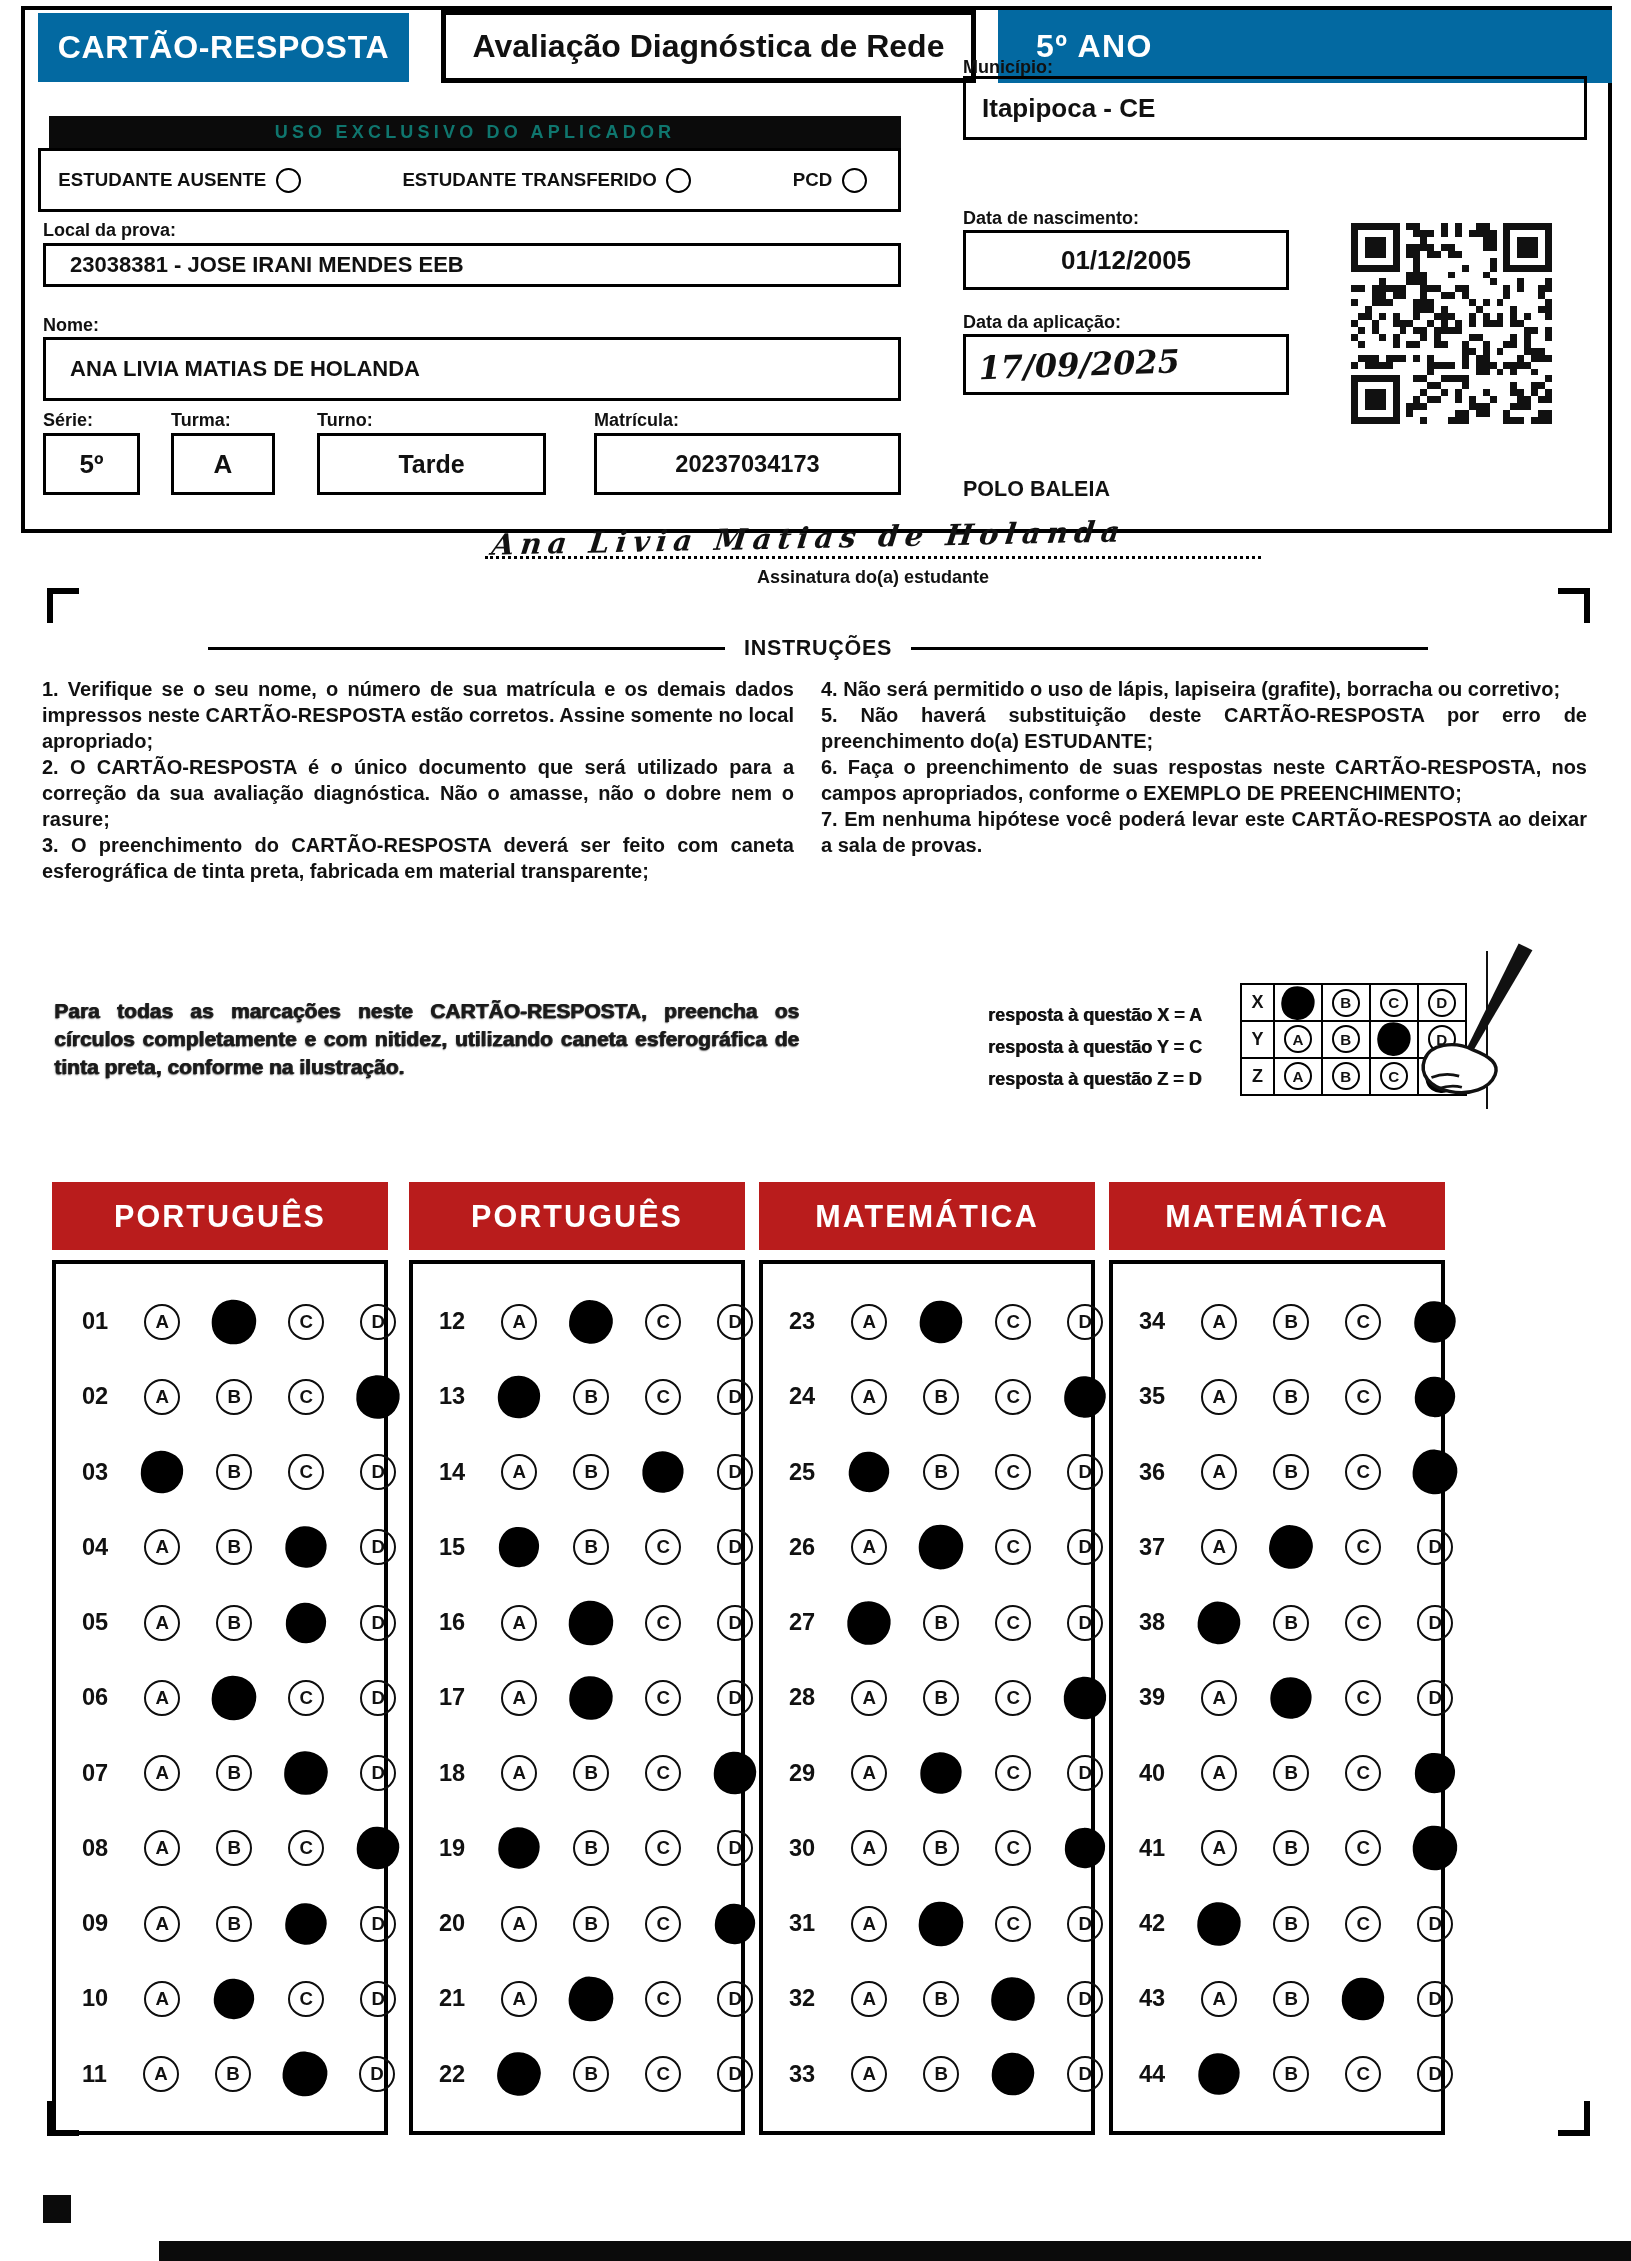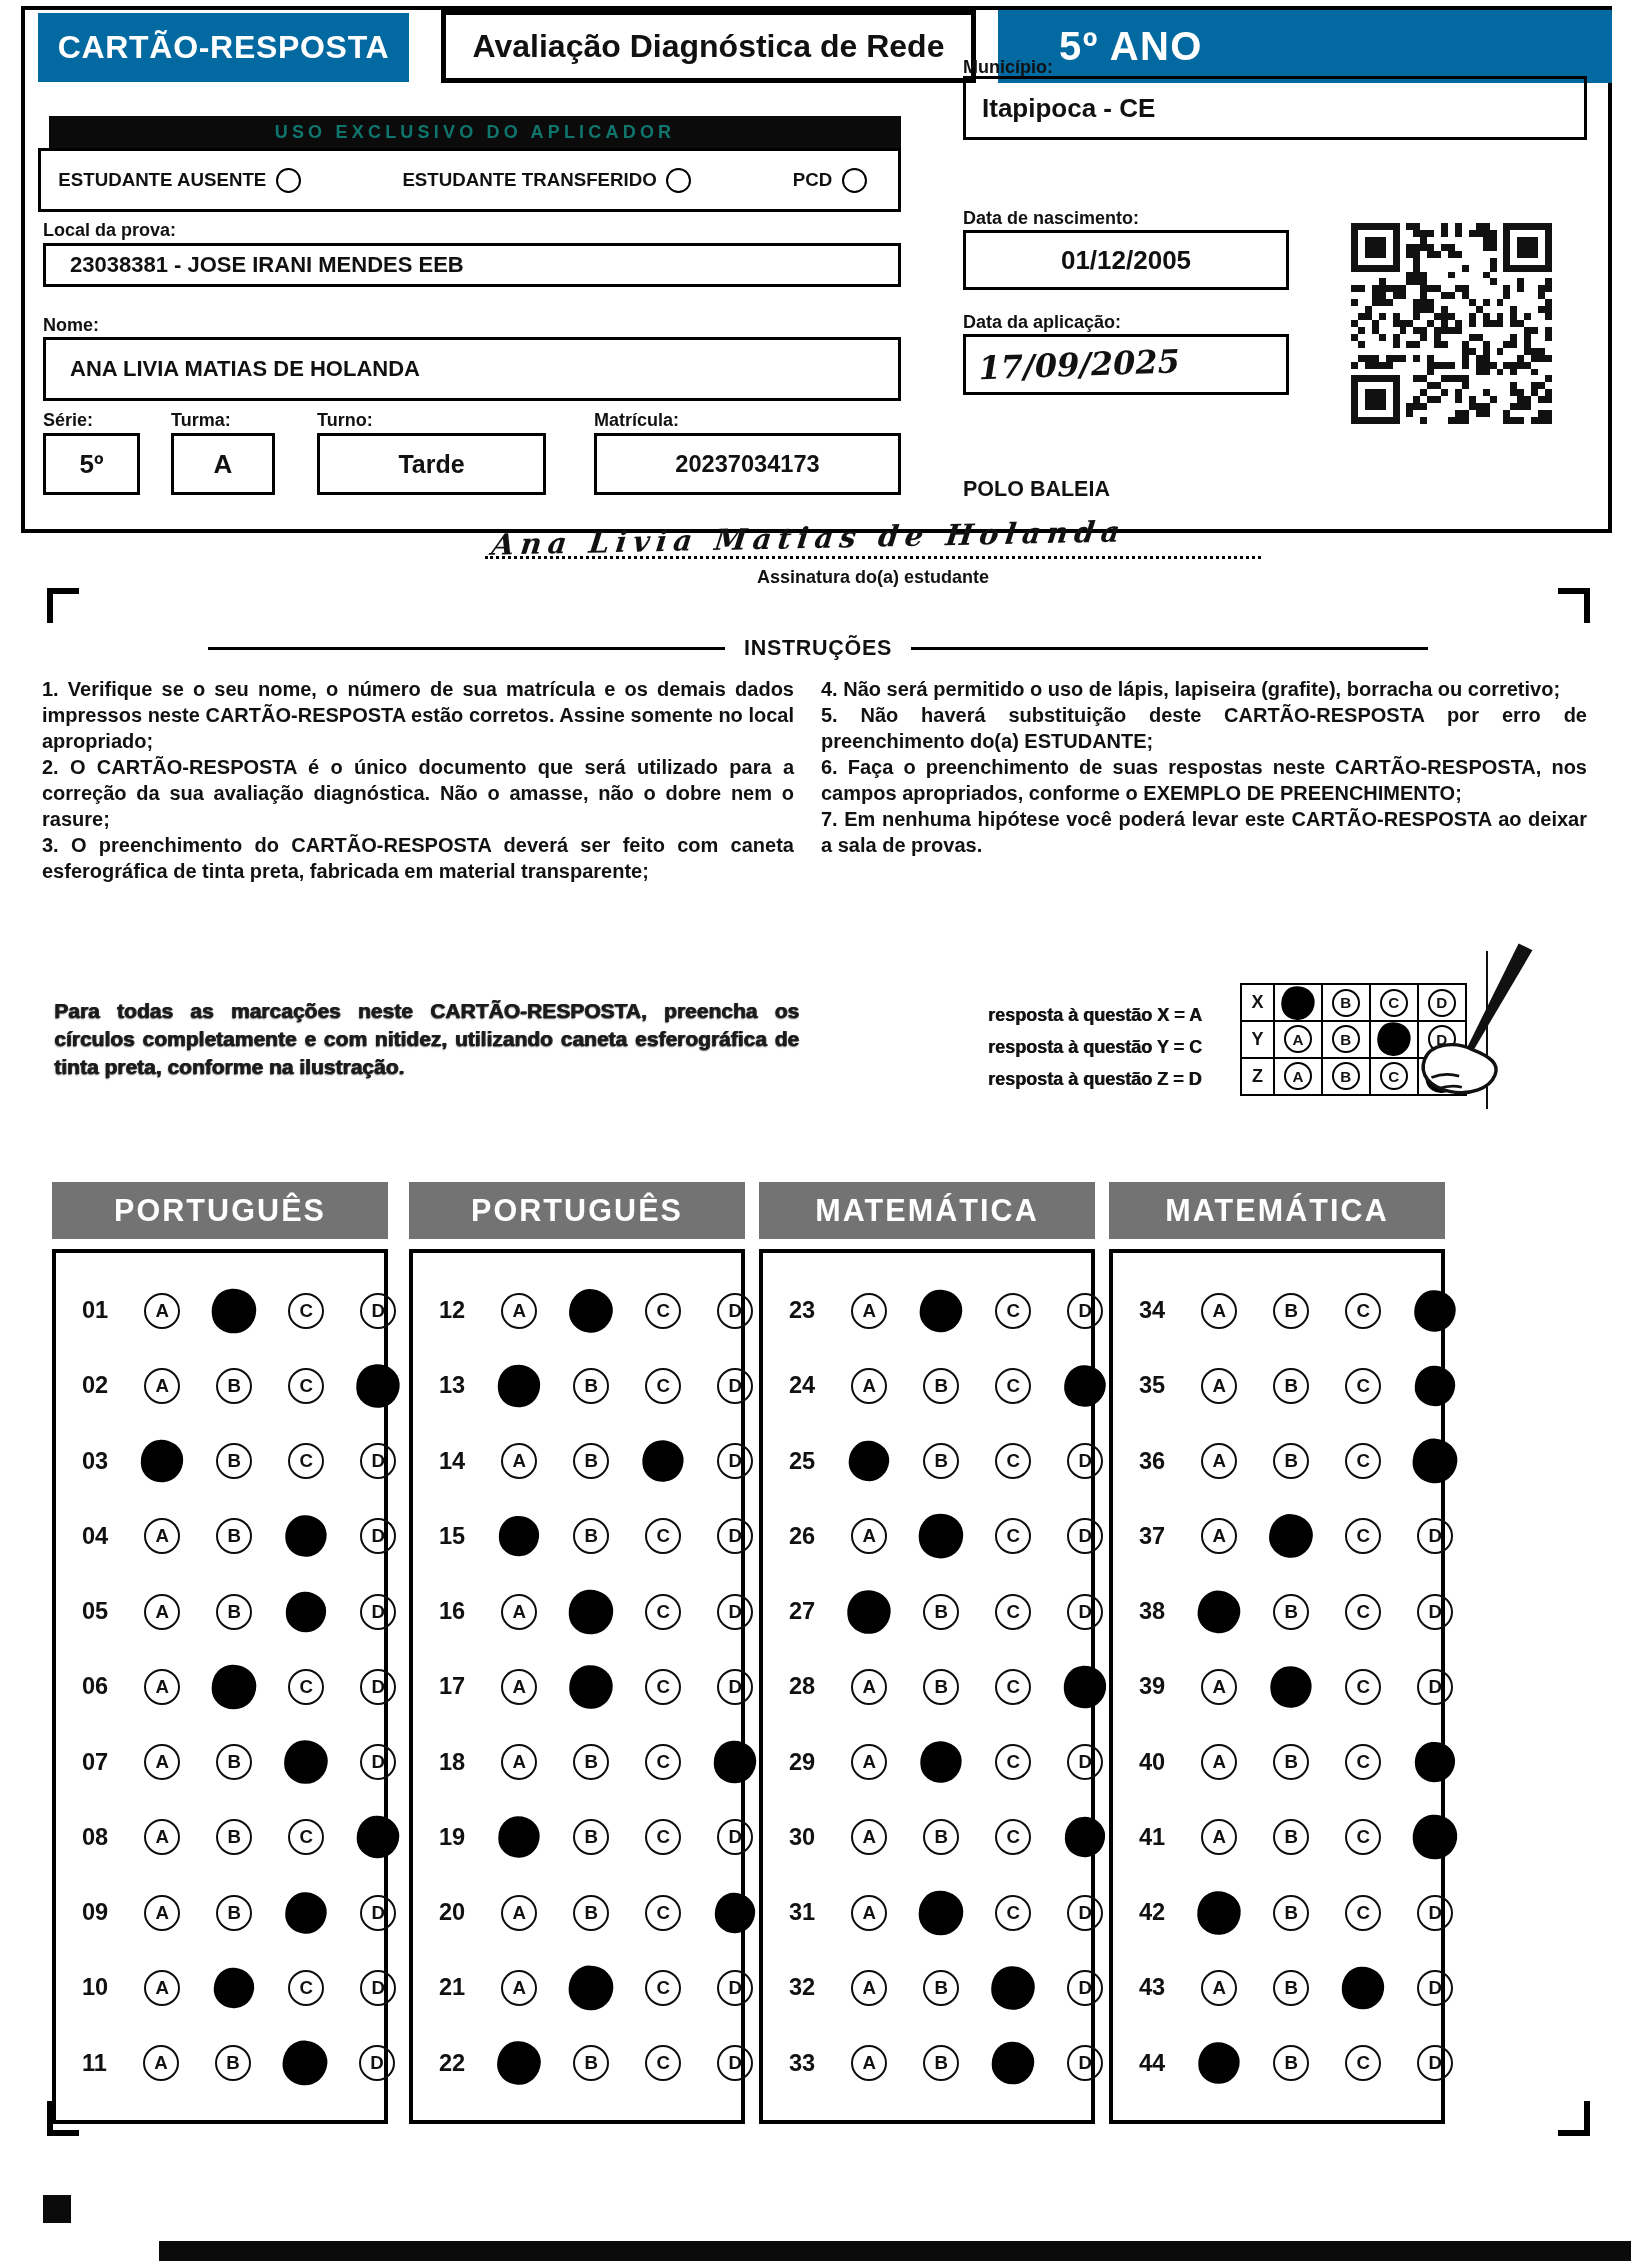--- a/index.html
+++ b/index.html
@@ -5,21 +5,21 @@
   *{margin:0;padding:0;box-sizing:border-box}
   body{background:#d9d9d9;font-family:"Liberation Sans",sans-serif;color:#111}
   .page{position:relative;width:1632px;height:2261px;background:#fff;overflow:hidden}
   .abs{position:absolute}
 
   
   .top-border-box{left:21px;top:5.5px;width:1591px;height:527px;border:4.2px solid #000}
   .hdr{display:flex;align-items:center;font-weight:bold}
   .hdr-black{background:#0369a1;color:#fff;justify-content:center;font-size:32px;letter-spacing:0.7px}
   .hdr-outline{background:#fff;border:5.5px solid #000;justify-content:center;font-size:32px}
-  .hdr-grade{justify-content:flex-start;padding-left:61px;font-size:40px;letter-spacing:1.4px}
+  .hdr-grade{justify-content:flex-start;padding-left:38px;font-size:32px;letter-spacing:1.4px}
 
   
   .applicator-bar{background:#0b0b0b;color:#0f766e;display:flex;align-items:center;justify-content:center;
     font-size:18px;font-weight:bold;letter-spacing:4.2px;filter:blur(0.4px)}
   .status-box{border:3.5px solid #000;display:flex;align-items:center;justify-content:space-between;padding:0 31px 0 17.3px}
   .status-item{display:flex;align-items:center}
   .status-label{font-size:18.7px;font-weight:bold}
   .status-circle{width:25px;height:25px;border:2.8px solid #000;border-radius:50%;margin-left:9.7px;display:inline-block}
   .flabel{font-size:18px;font-weight:bold}
   .fbox{border:3.5px solid #000;display:flex;align-items:center;font-weight:bold;font-size:22px}
@@ -56,21 +56,21 @@
   .ex-row + .ex-row .ex-label,.ex-row + .ex-row .ex-cell{margin-top:-2.1px}
   .ex-bubble{width:28px;height:28px;border:2.1px solid #000;border-radius:50%;display:flex;align-items:center;justify-content:center;
     font-size:15.2px;font-weight:bold}
   .ex-bubble.filled{background:#000;border-color:#000;color:transparent;transform:scale(1.2) rotate(-8deg);
     border-radius:46% 54% 52% 48% / 53% 47% 55% 45%}
   .ill-line{border-left:2.8px solid #111}
 
   
   .answers{left:52px;top:1182px;width:1393px;height:942px}
   .answer-col{position:absolute;top:0;width:336px}
-  .answer-header{height:57px;background:#737373;color:#fff;display:flex;align-items:center;justify-content:center;
+  .answer-header{height:68px;background:#b91c1c;color:#fff;display:flex;align-items:center;justify-content:center;
     font-size:30.5px;font-weight:bold;letter-spacing:2.1px}
   .answer-box{margin-top:10.4px;height:875px;border:4.2px solid #000;display:flex;flex-direction:column;justify-content:space-evenly}
   .q-row{display:flex;align-items:center;padding-left:26px}
   .qnum{width:47px;font-size:23.6px;font-weight:bold}
   .bubble{width:36px;height:36px;border:2.8px solid #0d0d0d;border-radius:50%;display:flex;align-items:center;justify-content:center;
     font-size:18.7px;font-weight:bold;margin-left:36px;flex:none}
   .q-row .bubble:nth-of-type(1){margin-left:14px}
   .bubble.filled{background:#000;border-color:#000;color:transparent;
     border-radius:47% 53% 50% 50% / 52% 48% 54% 46%}
 

